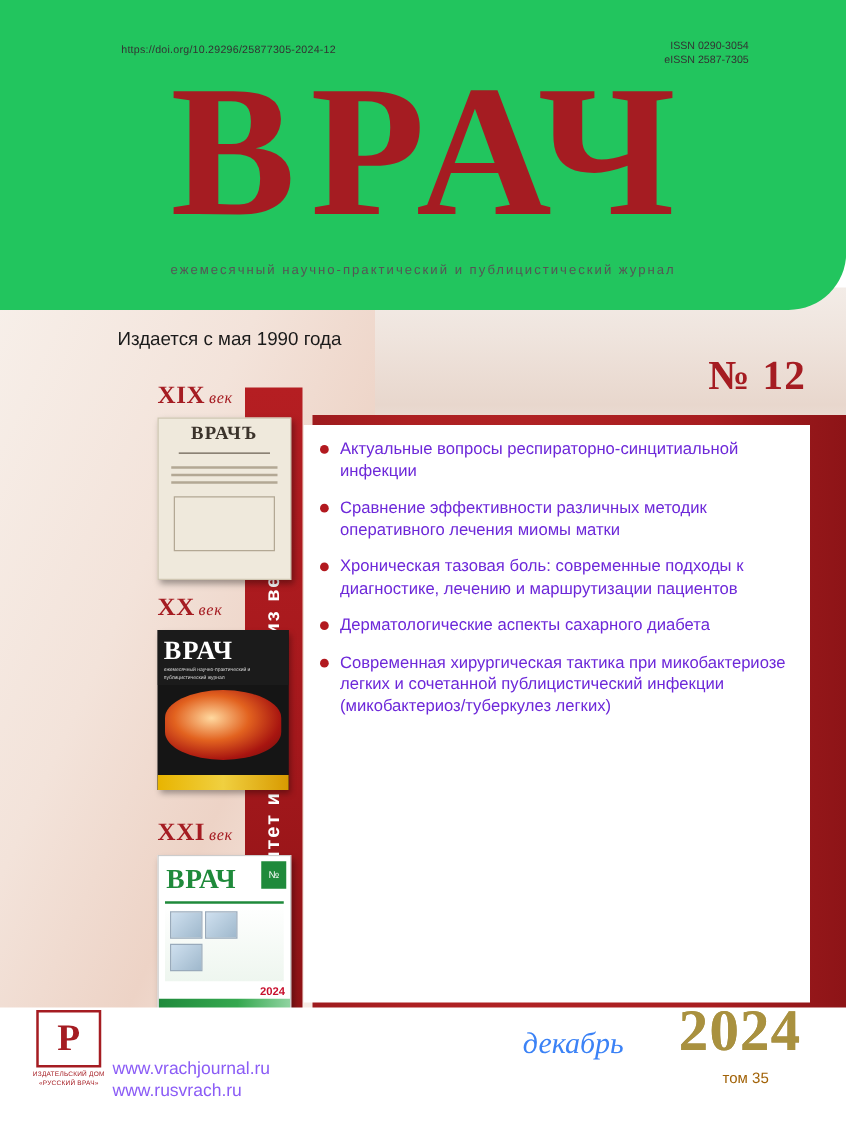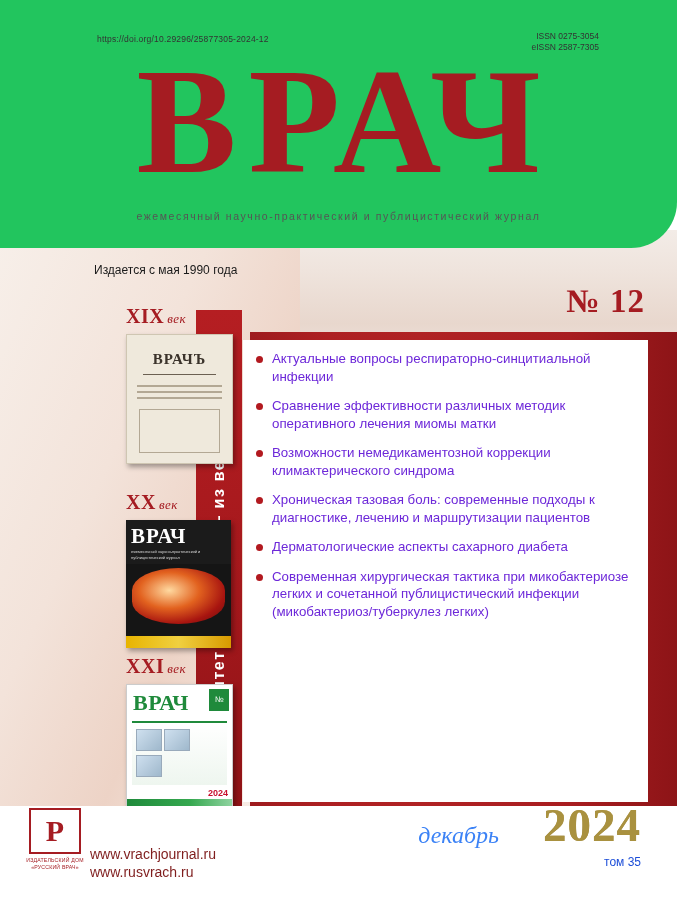--- a/index.html
+++ b/index.html
@@ -130,21 +130,21 @@
     align-items: center;
     justify-content: center;
     z-index: 6;
     white-space: nowrap;
   }
 
   
   .since {
     position: absolute;
     left: 94px; top: 263px;
-    font-size: 12px;
+    font-size: 15px;
     color: #1a1a1a;
     z-index: 7;
   }
   .issue-no {
     position: absolute;
     right: 32px; top: 283px;
     font-family: "Liberation Serif", serif;
     font-size: 33px;
     font-weight: bold;
     color: #a51c22;
@@ -182,21 +182,21 @@
     box-shadow: 2px 3px 5px rgba(0,0,0,0.35);
     position: relative;
     overflow: hidden;
   }
   
   .mc-old {
     background: #efe9dc;
     border: 1px solid #cfc6b2;
   }
   .mc-old .mc-title {
-    margin-top: 16px;
+    margin-top: 4px;
     text-align: center;
     font-family: "Liberation Serif", serif;
     font-size: 15px;
     font-weight: bold;
     color: #3b332b;
     letter-spacing: 1px;
   }
   .mc-old .mc-rule {
     width: 70%;
     height: 1px;
@@ -365,21 +365,21 @@
     line-height: 7px;
     letter-spacing: 0.2px;
   }
   .sites {
     position: absolute;
     left: 90px; top: 845px;
     z-index: 9;
   }
   .sites a, .sites span {
     display: block;
-    color: #7f1d1d;
+    color: #8b5cf6;
     font-size: 14px;
     line-height: 18px;
     text-decoration: none;
   }
   .month {
     position: absolute;
     right: 178px; top: 822px;
     font-family: "Liberation Serif", serif;
     font-size: 24px;
     color: #3b82f6;
@@ -394,42 +394,42 @@
     font-weight: bold;
     letter-spacing: 1px;
     background: linear-gradient(to bottom, #d8c48a 0%, #b59a52 35%, #8f7a3a 60%, #cdb87c 100%);
     -webkit-background-clip: text;
     background-clip: text;
     color: #a9913f;
     z-index: 9;
   }
   .volume {
     position: absolute;
-    right: 36px; top: 855px;
+    right: 62px; top: 855px;
     font-size: 12px;
-    color: #1d4ed8;
+    color: #a16207;
     z-index: 9;
   }
 </style>
 </head>
 <body>
 
 <div class="cover">
 
   <div class="bg-gradient"></div>
   <div class="left-wash"></div>
   <div class="red-block"></div>
   <div class="content-card"></div>
   <div class="spine-strip"></div>
   <div class="spine-text">Авторитет и традиции — из века в век</div>
 
   <div class="top-panel">
     <div class="doi">https://doi.org/10.29296/25877305-2024-12</div>
     <div class="issn">
-      <div>ISSN 0275-3054</div>
+      <div>ISSN 0290-3054</div>
       <div>eISSN 2587-7305</div>
     </div>
     <div class="logo">ВРАЧ</div>
     <div class="subtitle">ежемесячный научно-практический и публицистический журнал</div>
   </div>
 
   <div class="since">Издается с мая 1990 года</div>
   <div class="issue-no">№ 12</div>
 
   <div class="century-col">
@@ -443,21 +443,21 @@
         <div class="mc-rule"></div>
         <div class="mc-lines">
             <i></i>
             <i></i>
             <i></i>
           </div>
         <div class="mc-box"></div>
       </div>
     </div>
 
-    <div class="century-block" style="top:186px;">
+    <div class="century-block" style="top:170px;">
       <div class="century-label">
         <span>XX</span><span class="suffix">век</span>
       </div>
       <div class="mini-cover mc-20">
         <div class="mc-top">
           <div class="mc-title">ВРАЧ</div>
           <div class="mc-sub">ежемесячный научно-практический и публицистический журнал</div>
         </div>
         <div class="mc-art"></div>
         <div class="mc-strip"></div>
@@ -489,24 +489,20 @@
     <div class="toc-item">
       <span class="bullet"></span>
       <span class="toc-text">Актуальные вопросы респираторно-синцитиальной инфекции</span>
     </div>
     <div class="toc-item">
       <span class="bullet"></span>
       <span class="toc-text">Сравнение эффективности различных методик оперативного лечения миомы матки</span>
     </div>
     <div class="toc-item">
       <span class="bullet"></span>
-      <span class="toc-text">Возможности немедикаментозной коррекции климактерического синдрома</span>
-    </div>
-    <div class="toc-item">
-      <span class="bullet"></span>
       <span class="toc-text">Хроническая тазовая боль: современные подходы к диагностике, лечению и маршрутизации пациентов</span>
     </div>
     <div class="toc-item">
       <span class="bullet"></span>
       <span class="toc-text">Дерматологические аспекты сахарного диабета</span>
     </div>
     <div class="toc-item">
       <span class="bullet"></span>
       <span class="toc-text">Современная хирургическая тактика при микобактериозе легких и сочетанной публицистический инфекции (микобактериоз/туберкулез легких)</span>
     </div>

